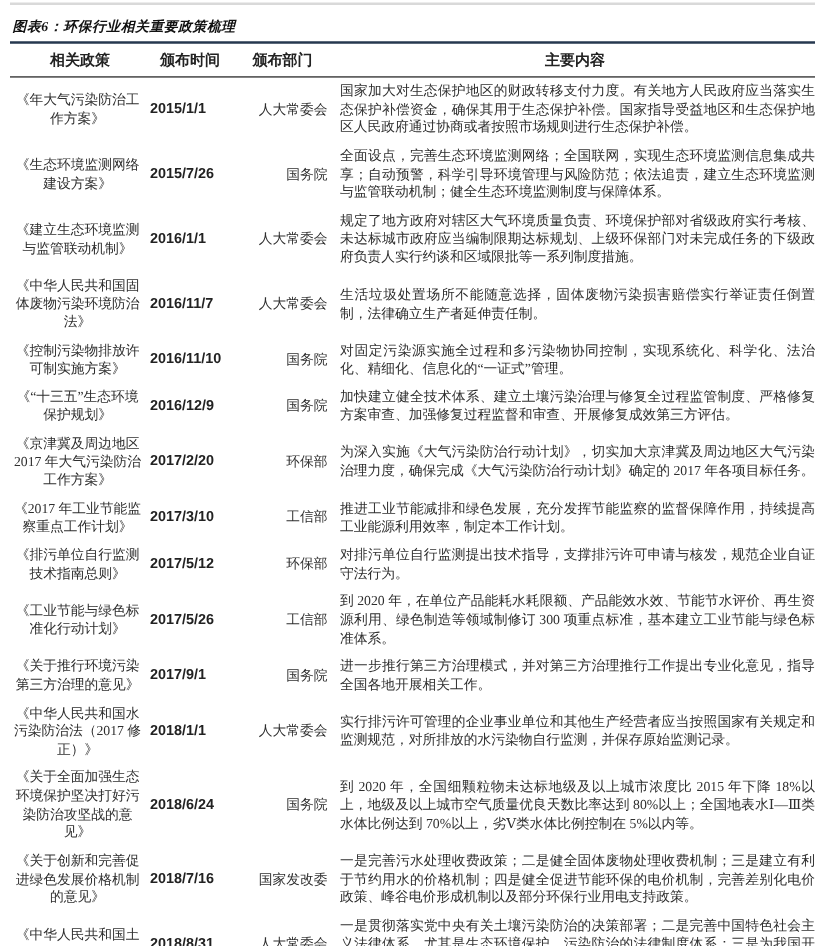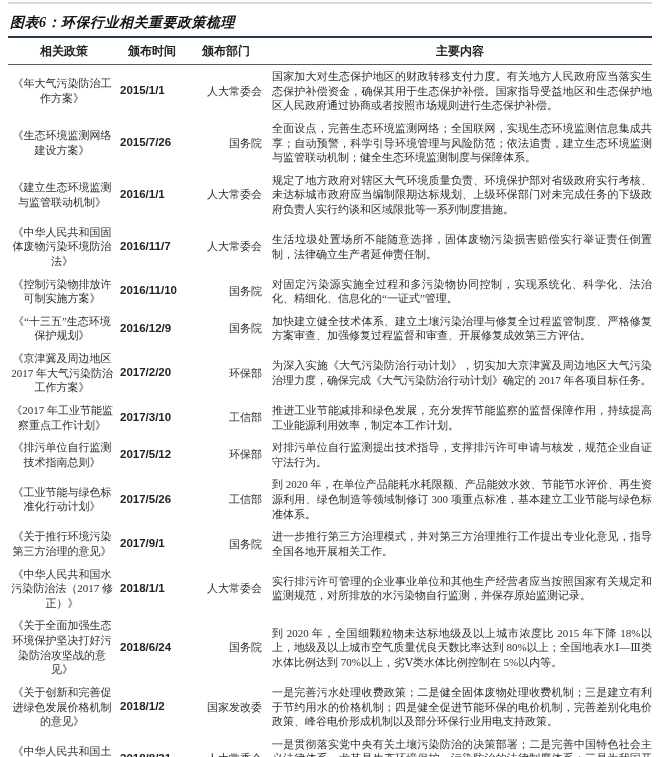--- a/index.html
+++ b/index.html
@@ -10,21 +10,21 @@
     -webkit-font-smoothing:antialiased;
   }
   .page{
     width:644px;margin:0 auto;padding-top:2px;
   }
   .top-rule{
     border-top:2px solid #d9d9d9;
     margin:0 0 10px 0;
   }
   .fig-title{
-    font-size:14px;
+    font-size:11px;
     font-weight:bold;
     font-style:italic;
     color:#111;
     padding:0 0 4px 2px;
     border-bottom:2px solid #26384f;
     letter-spacing:0.5px;
   }
   table.policy-table{
     width:100%;
     border-collapse:collapse;
@@ -183,21 +183,21 @@
 
   <tr>
     <td class="policy">《关于全面加强生态环境保护坚决打好污染防治攻坚战的意见》</td>
     <td class="date">2018/6/24</td>
     <td class="dept">国务院</td>
     <td class="content">到 2020 年，全国细颗粒物未达标地级及以上城市浓度比 2015 年下降 18%以上，地级及以上城市空气质量优良天数比率达到 80%以上；全国地表水Ⅰ—Ⅲ类水体比例达到 70%以上，劣Ⅴ类水体比例控制在 5%以内等。</td>
   </tr>
 
   <tr>
     <td class="policy">《关于创新和完善促进绿色发展价格机制的意见》</td>
-    <td class="date">2018/1/2</td>
+    <td class="date">2018/7/16</td>
     <td class="dept">国家发改委</td>
     <td class="content">一是完善污水处理收费政策；二是健全固体废物处理收费机制；三是建立有利于节约用水的价格机制；四是健全促进节能环保的电价机制，完善差别化电价政策、峰谷电价形成机制以及部分环保行业用电支持政策。</td>
   </tr>
 
   <tr>
     <td class="policy">《中华人民共和国土壤污染防治法》</td>
     <td class="date">2018/8/31</td>
     <td class="dept">人大常委会</td>
     <td class="content">一是贯彻落实党中央有关土壤污染防治的决策部署；二是完善中国特色社会主义法律体系、尤其是生态环境保护、污染防治的法律制度体系；三是为我国开展土壤防治工作，扎实推进“净土保卫战”提供法治保障。</td>
   </tr>

